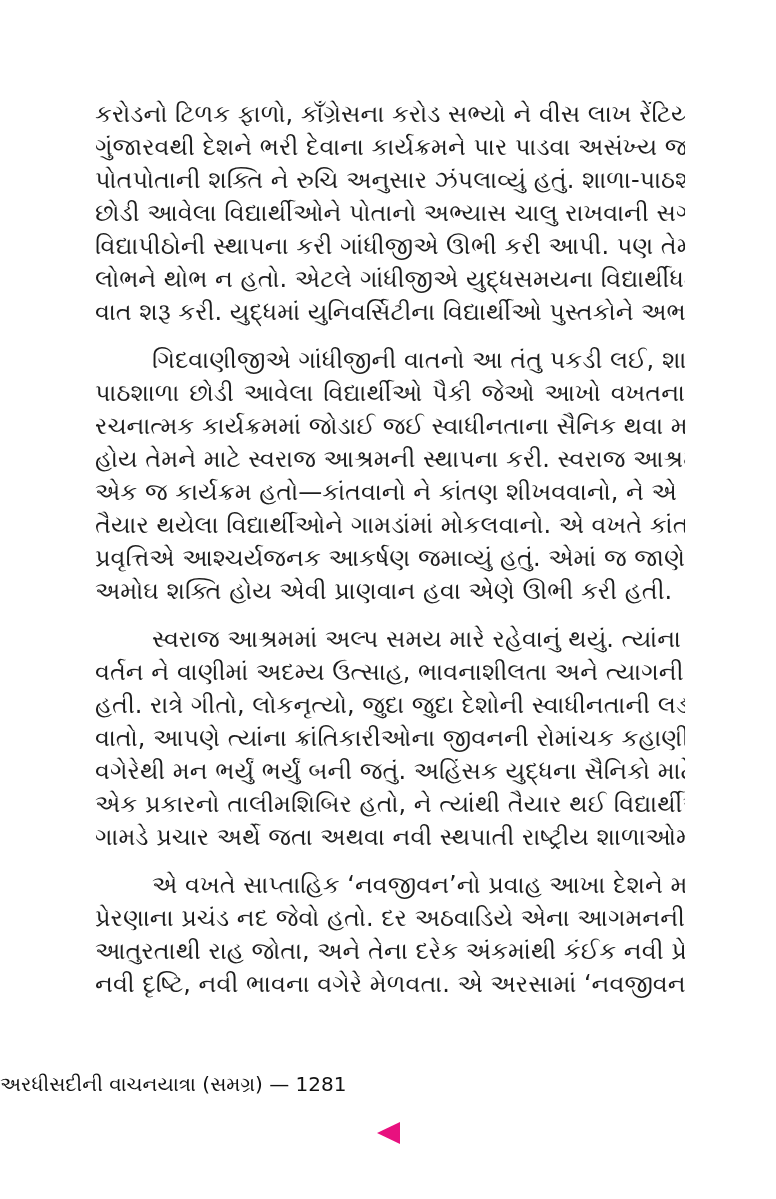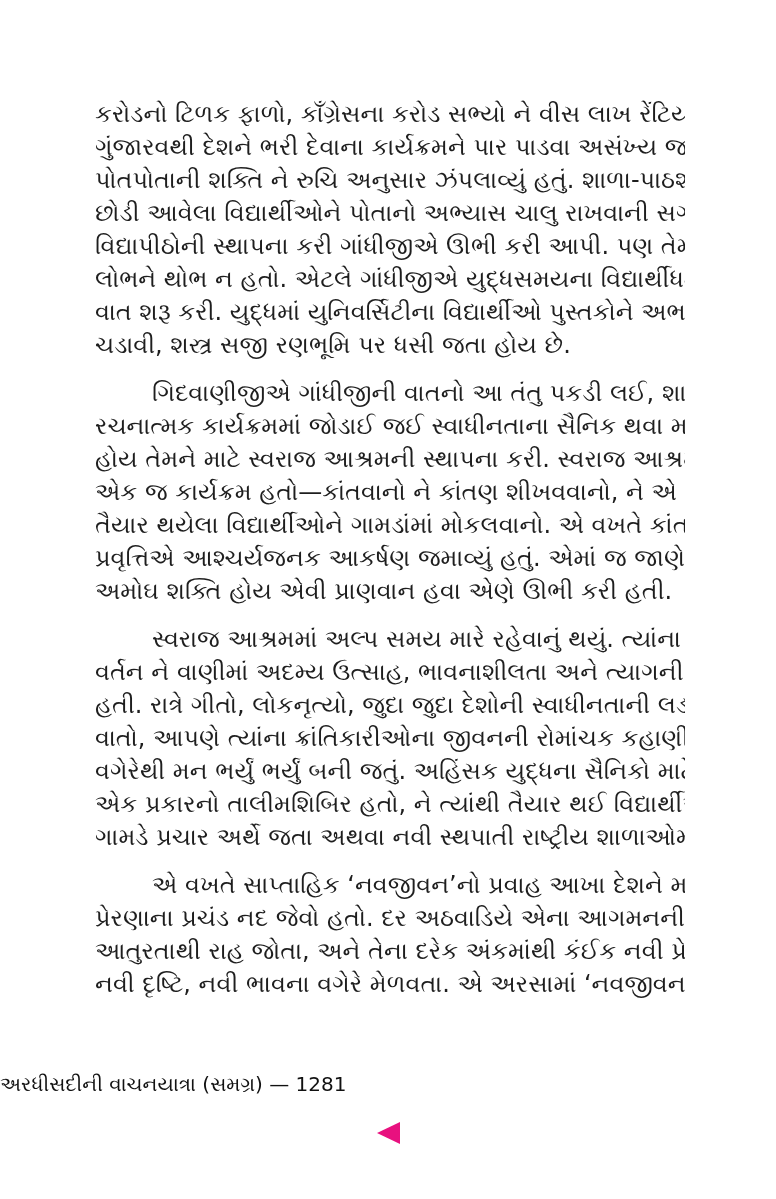--- a/index.html
+++ b/index.html
@@ -70,24 +70,24 @@
   <div class="text-block" id="text-block">
 
   <div class="paragraph">
         <div class="line">કરોડનો ટિળક ફાળો, કાઁગ્રેસના કરોડ સભ્યો ને વીસ લાખ રેંટિયાના</div>
         <div class="line">ગુંજારવથી દેશને ભરી દેવાના કાર્યક્રમને પાર પાડવા અસંખ્ય જણે</div>
         <div class="line">પોતપોતાની શક્તિ ને રુચિ અનુસાર ઝંપલાવ્યું હતું. શાળા-પાઠશાળા</div>
         <div class="line">છોડી આવેલા વિદ્યાર્થીઓને પોતાનો અભ્યાસ ચાલુ રાખવાની સગવડ</div>
         <div class="line">વિદ્યાપીઠોની સ્થાપના કરી ગાંધીજીએ ઊભી કરી આપી. પણ તેમના</div>
         <div class="line">લોભને થોભ ન હતો. એટલે ગાંધીજીએ યુદ્ધસમયના વિદ્યાર્થીધર્મની</div>
         <div class="line">વાત શરૂ કરી. યુદ્ધમાં યુનિવર્સિટીના વિદ્યાર્થીઓ પુસ્તકોને અભરાઈએ</div>
-        <div class="line last">ચડાવી, શસ્ત્ર સજી રણભૂમિ પર ધસી જતા હોય છે.</div>
       </div>
       <div class="paragraph">
         <div class="line first-indent">ગિદવાણીજીએ ગાંધીજીની વાતનો આ તંતુ પકડી લઈ, શાળા-</div>
+        <div class="line">પાઠશાળા છોડી આવેલા વિદ્યાર્થીઓ પૈકી જેઓ આખો વખતના</div>
         <div class="line">રચનાત્મક કાર્યક્રમમાં જોડાઈ જઈ સ્વાધીનતાના સૈનિક થવા માગતા</div>
         <div class="line">હોય તેમને માટે સ્વરાજ આશ્રમની સ્થાપના કરી. સ્વરાજ આશ્રમમાં</div>
         <div class="line">એક જ કાર્યક્રમ હતો—કાંતવાનો ને કાંતણ શીખવવાનો, ને એ રીતે</div>
         <div class="line">તૈયાર થયેલા વિદ્યાર્થીઓને ગામડાંમાં મોકલવાનો. એ વખતે કાંતવાની</div>
         <div class="line">પ્રવૃત્તિએ આશ્ચર્યજનક આકર્ષણ જમાવ્યું હતું. એમાં જ જાણે મુક્તિની</div>
         <div class="line last">અમોઘ શક્તિ હોય એવી પ્રાણવાન હવા એણે ઊભી કરી હતી.</div>
       </div>
       <div class="paragraph">
         <div class="line first-indent">સ્વરાજ આશ્રમમાં અલ્પ સમય મારે રહેવાનું થયું. ત્યાંના વિચાર,</div>
         <div class="line">વર્તન ને વાણીમાં અદમ્ય ઉત્સાહ, ભાવનાશીલતા અને ત્યાગની ભાવના</div>

